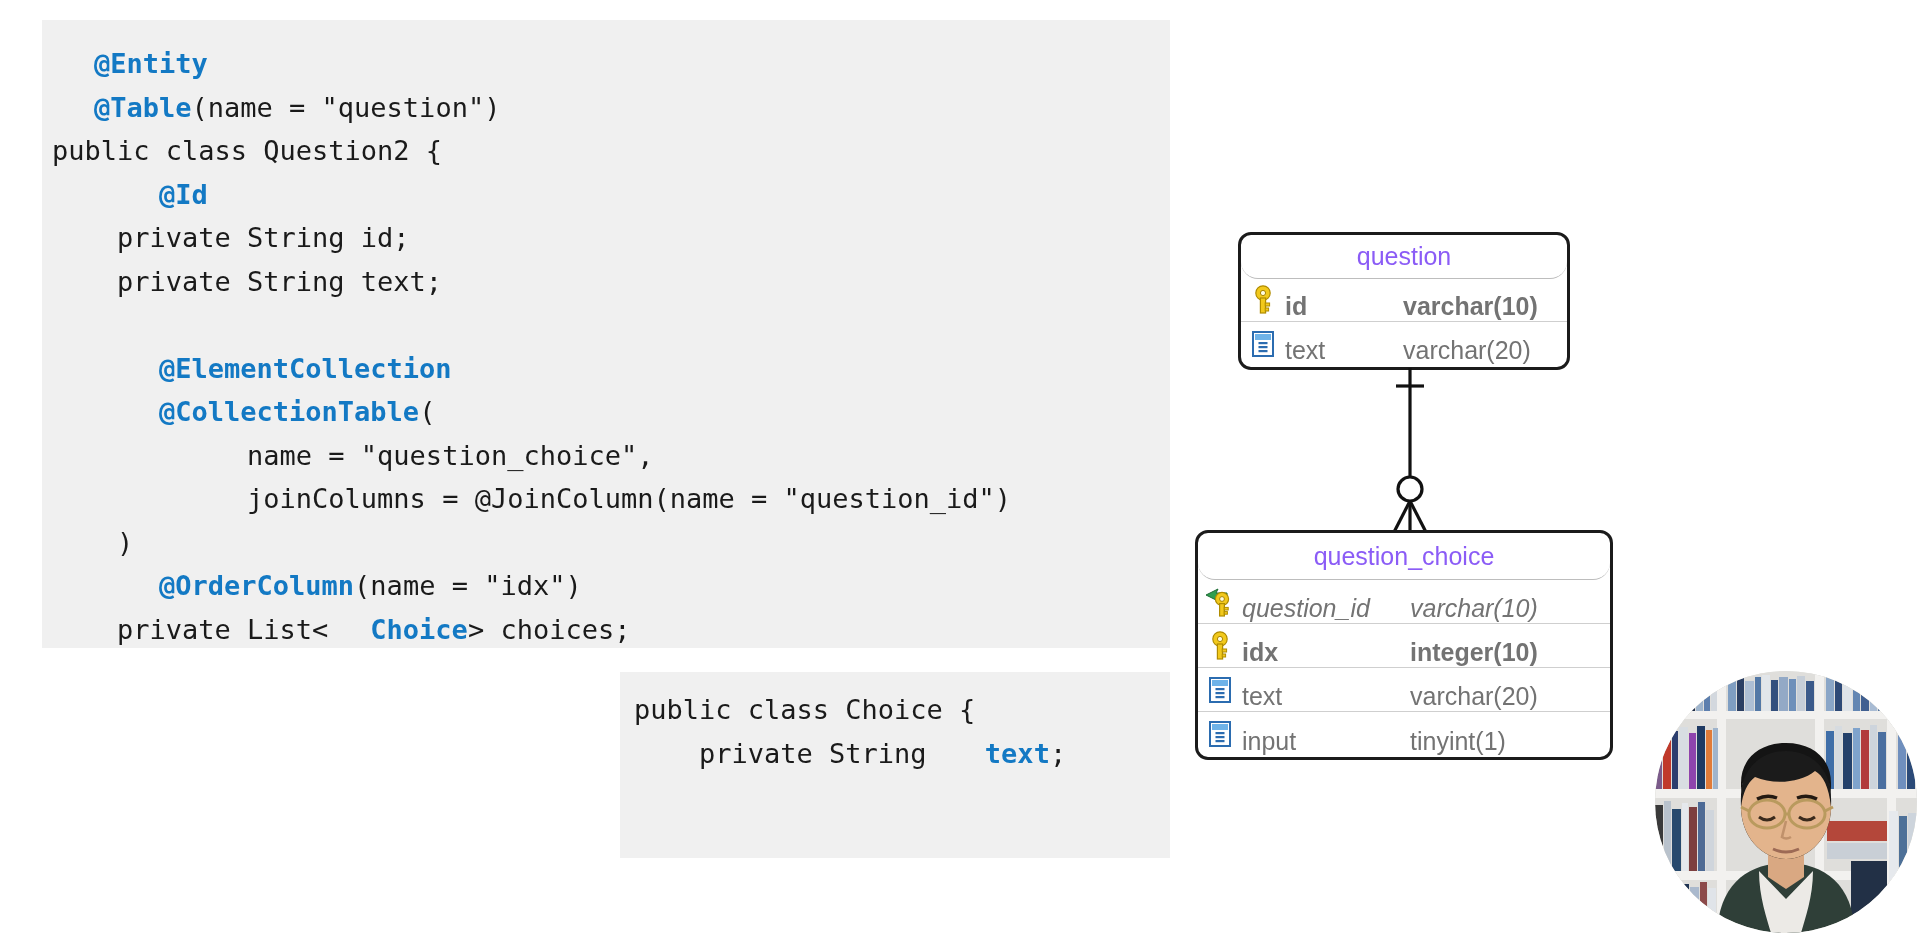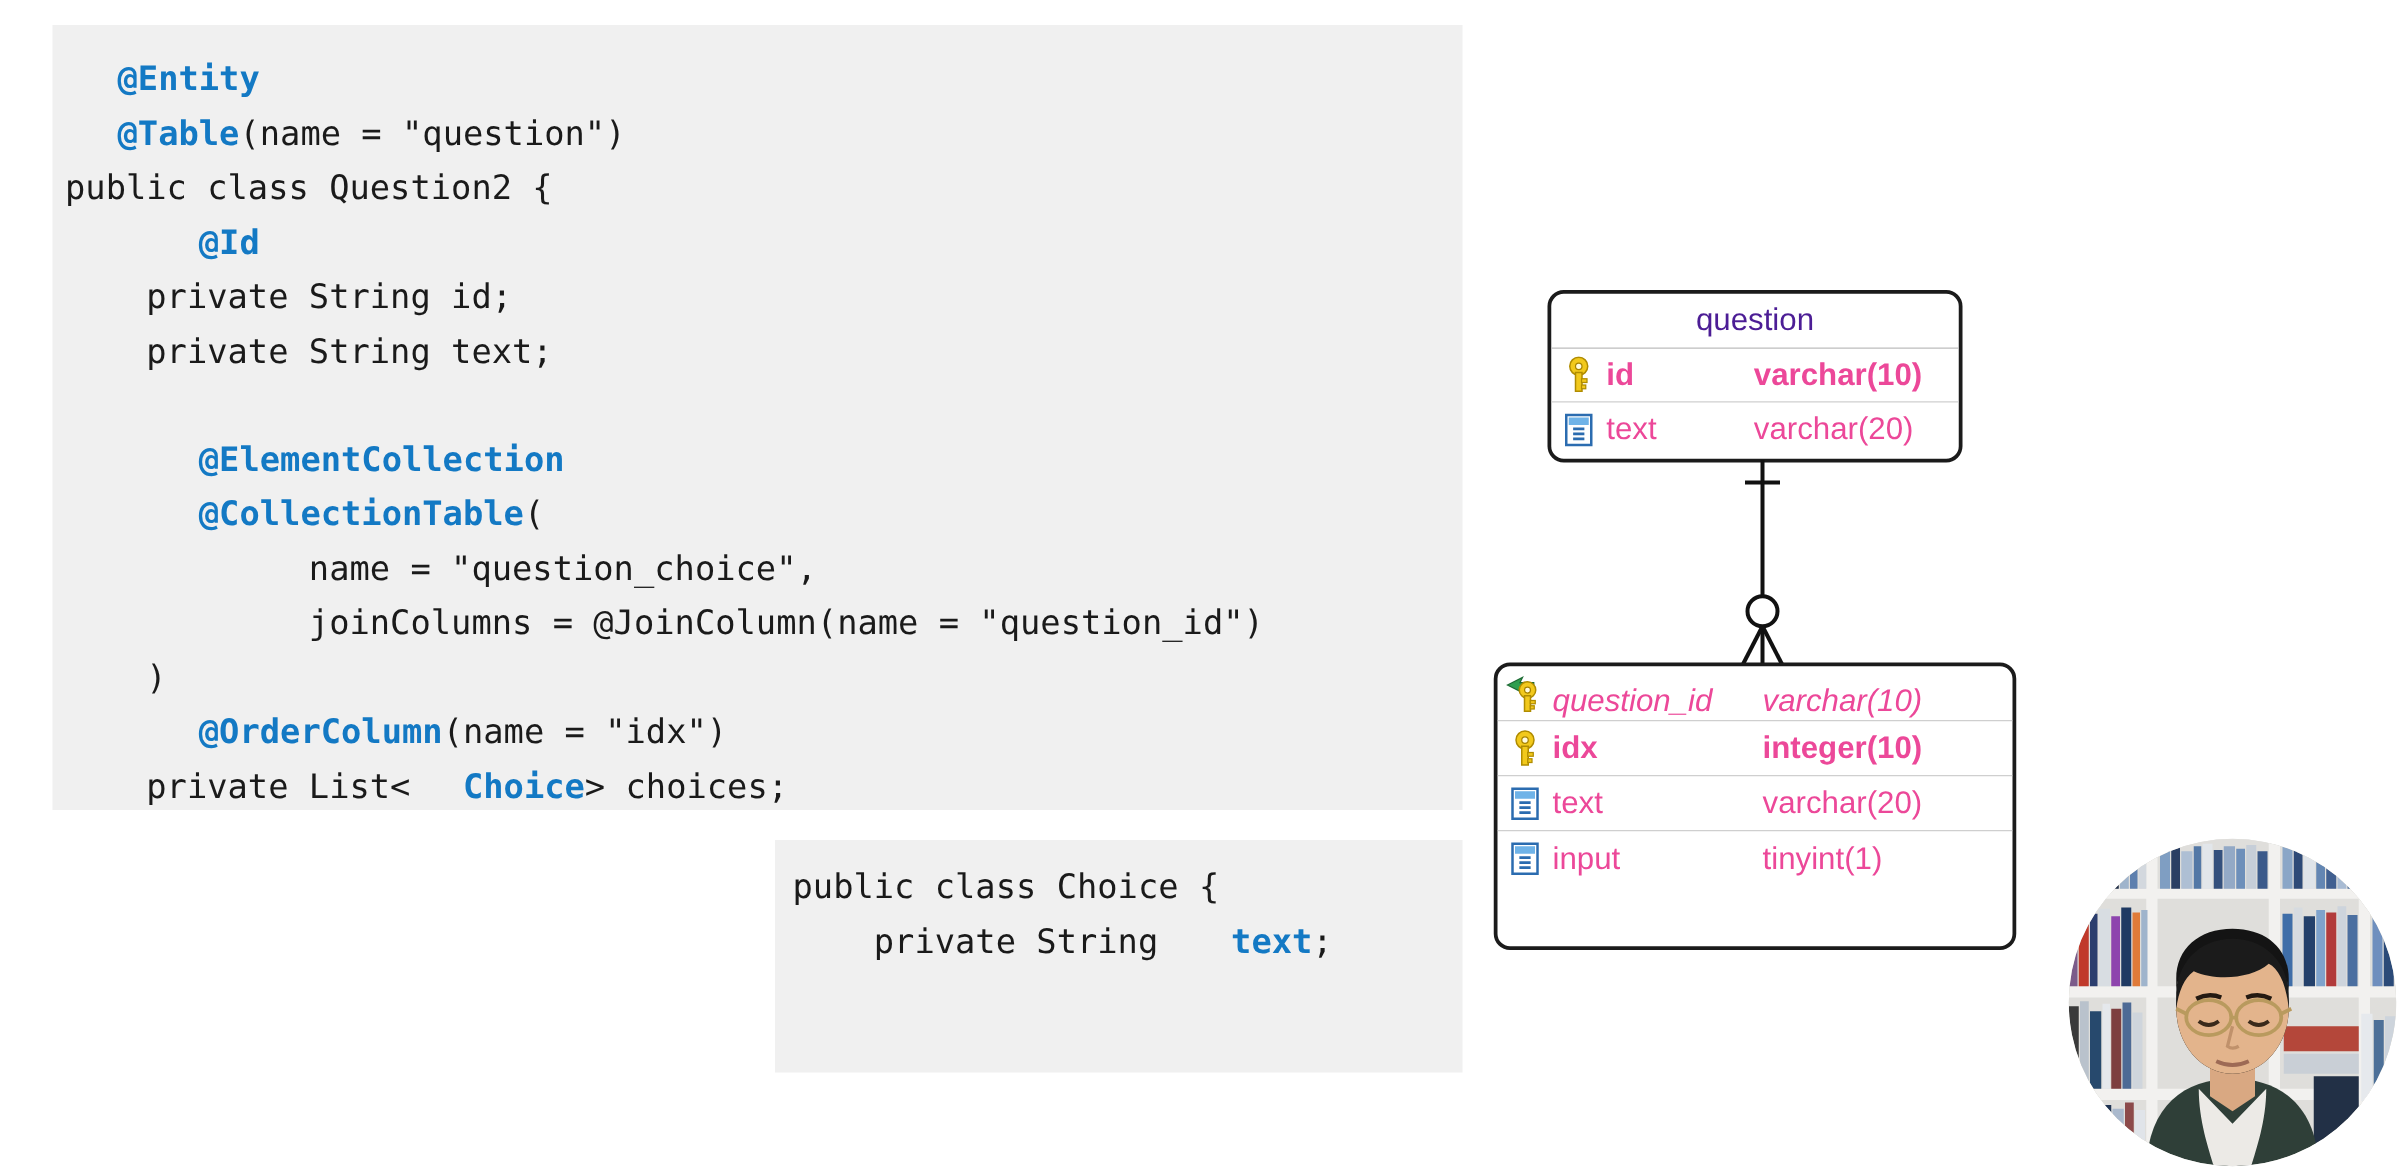--- a/index.html
+++ b/index.html
@@ -51,37 +51,38 @@
     border-radius: 13px;
     box-sizing: border-box;
     overflow: hidden;
   }
   #er-table-question { left: 1238px; top: 232px; width: 332px; height: 138px; }
   #er-table-question-choice { left: 1195px; top: 530px; width: 418px; height: 230px; }
 
   .er-title {
     text-align: center;
     font-size: 25px;
-    color: #4c1d95;
+    color: #8b5cf6;
     border-bottom: 1.5px solid #bdbdbd;
     box-sizing: border-box;
     display: flex;
     align-items: center;
     justify-content: center;
+    border-radius: 17px;
   }
   #er-table-question .er-title { height: 44px; }
   #er-table-question-choice .er-title { height: 47px; }
 
   .er-row {
     display: flex;
-    align-items: center;
+    align-items: flex-end;
     border-bottom: 1.5px solid #cfcfcf;
     box-sizing: border-box;
     font-size: 25px;
-    color: #ec4899;
+    color: #737373;
   }
   .er-row:last-child { border-bottom: none; }
   #er-table-question .er-row { height: 43px; }
   #er-table-question-choice .er-row { height: 44px; }
 
   .er-icon {
     width: 44px;
     min-width: 44px;
     height: 100%;
     position: relative;
@@ -163,20 +164,21 @@
   <line x1="26" y1="18" x2="54" y2="18" stroke="#111" stroke-width="3.2"></line>
 
   <circle cx="40" cy="121" r="12" fill="#ffffff" stroke="#111" stroke-width="3.2"></circle>
 
   <line x1="40" y1="133" x2="40" y2="168" stroke="#111" stroke-width="3.2"></line>
   <line x1="40" y1="133" x2="22" y2="168" stroke="#111" stroke-width="3.2"></line>
   <line x1="40" y1="133" x2="58" y2="168" stroke="#111" stroke-width="3.2"></line>
 </svg>
 
 <div class="er-table" id="er-table-question-choice">
+  <div class="er-title">question_choice</div>
 
   <div class="er-row r-fkpk">
     <span class="er-icon">
       <svg width="34" height="32" viewBox="0 0 34 32">
         <path d="M3 9 L15 3 L13 7 L24 7 L24 11 L13 11 L15 15 Z" fill="#2f9e4f" stroke="#1d6b34" stroke-width="1"></path>
         <circle cx="19" cy="13" r="6.6" fill="#f2c91c" stroke="#b08c00" stroke-width="1.2"></circle>
         <circle cx="19" cy="13" r="2.4" fill="#fffce0" stroke="#a88400" stroke-width="1"></circle>
         <rect x="16.6" y="17.6" width="4.8" height="12.4" fill="#f2c91c" stroke="#b08c00" stroke-width="1.2"></rect>
         <rect x="21.2" y="21.4" width="4" height="2.6" fill="#f2c91c" stroke="#b08c00" stroke-width="1"></rect>
         <rect x="21.2" y="25.6" width="3.2" height="2.6" fill="#f2c91c" stroke="#b08c00" stroke-width="1"></rect>

